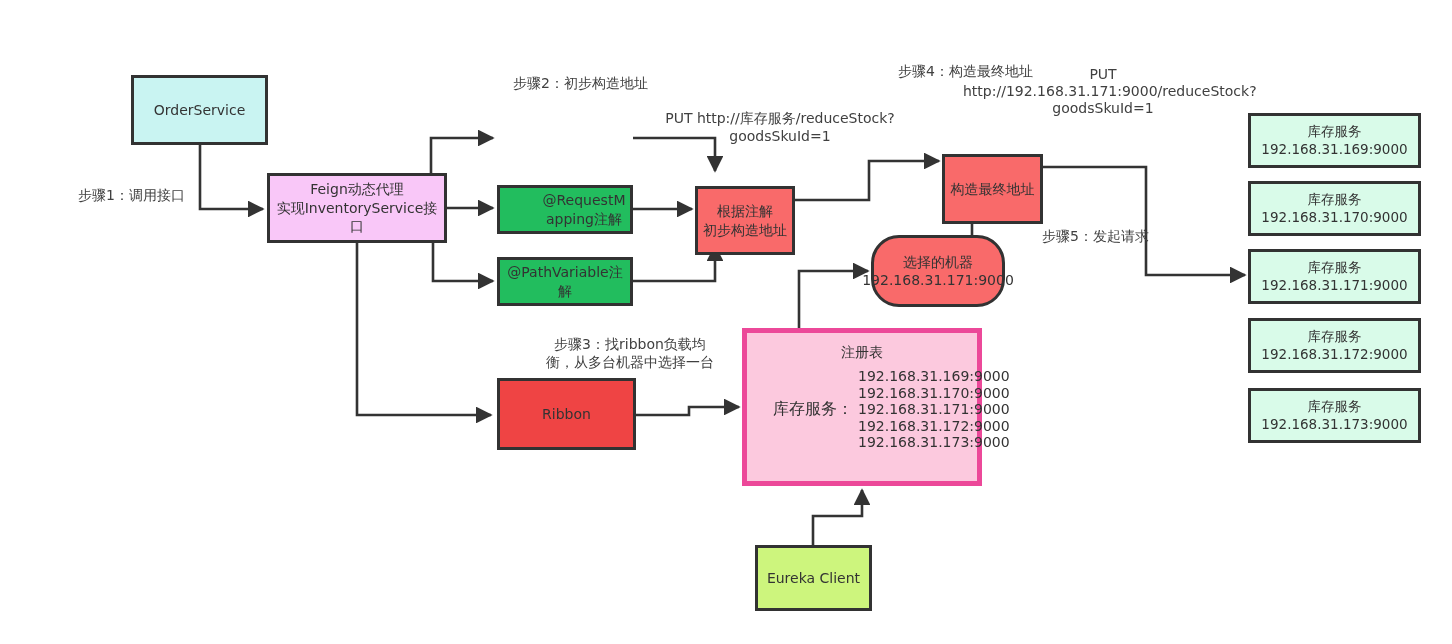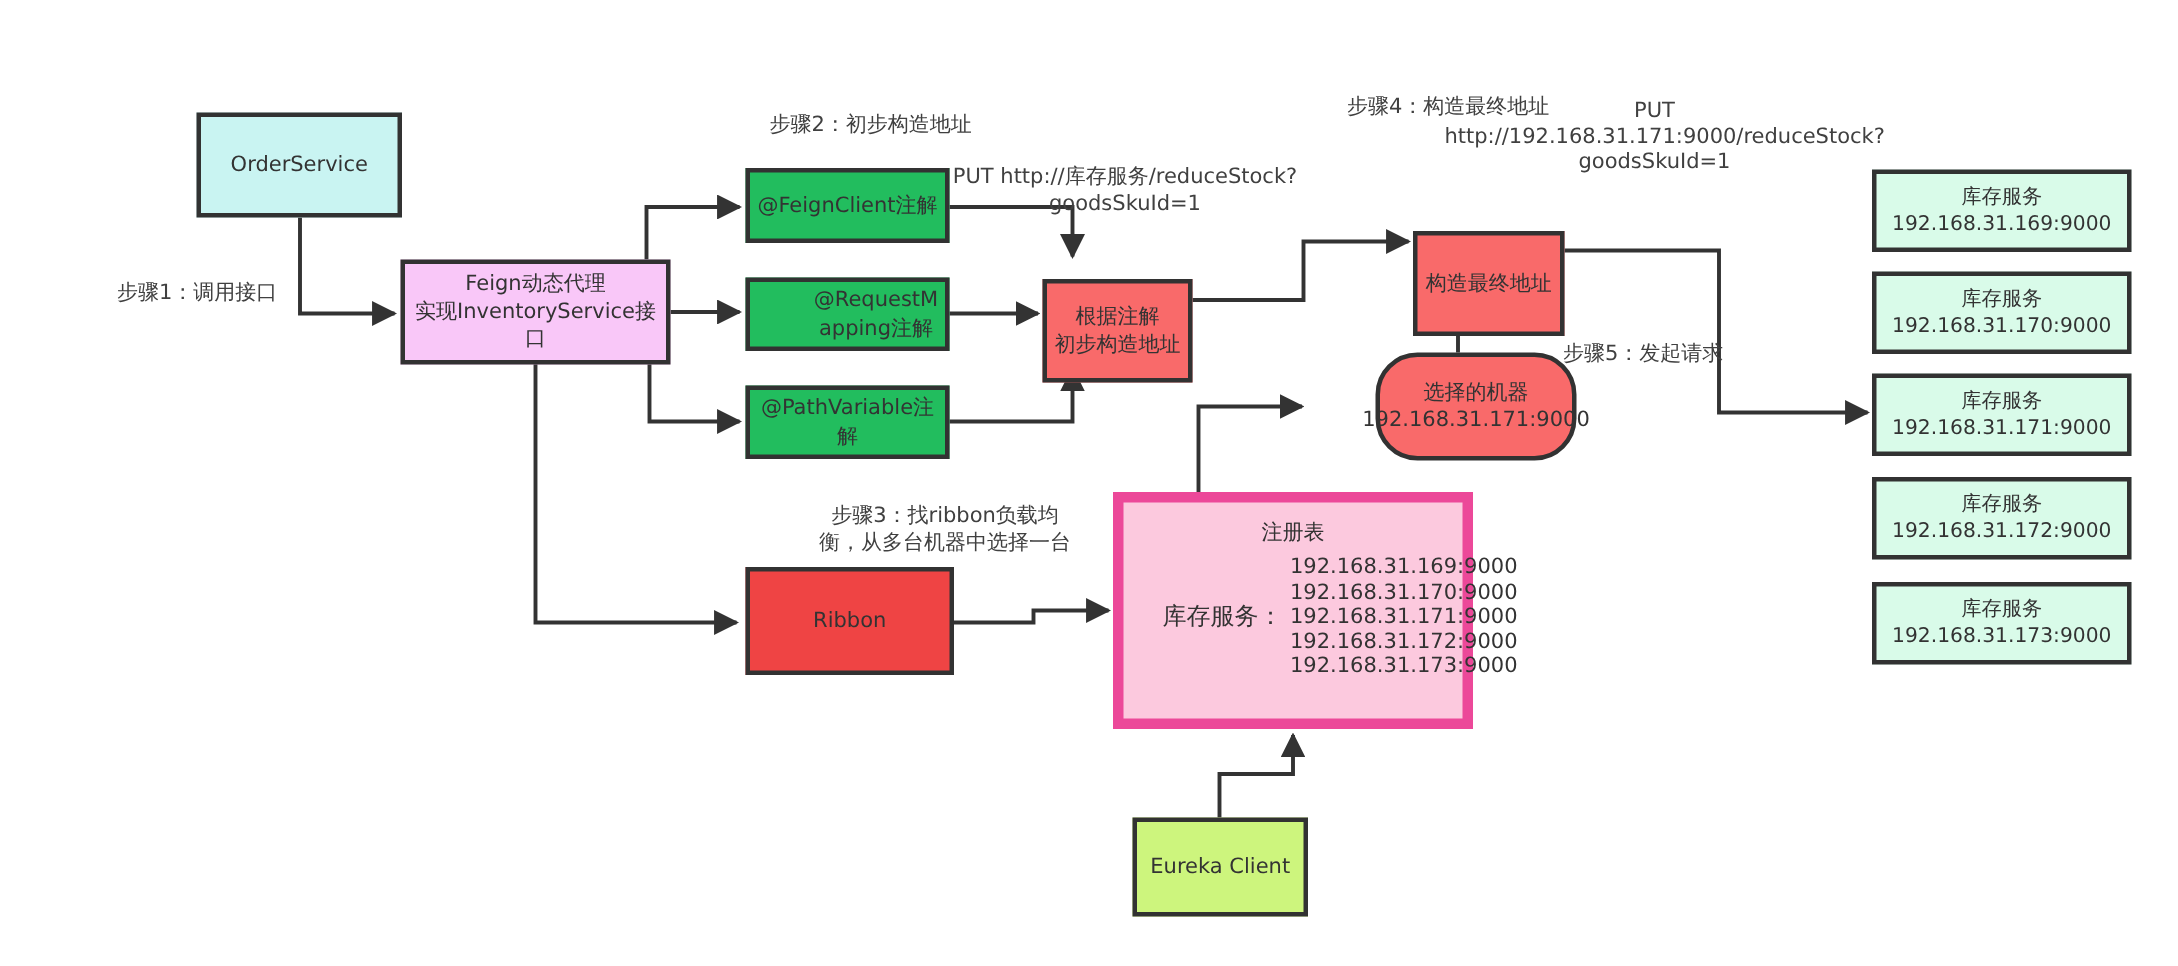--- a/index.html
+++ b/index.html
@@ -49,21 +49,21 @@
     color: #404040;
     white-space: pre-line;
     line-height: 1.3;
   }
   .lbl-center { text-align: center; }
 
   
   .registry {
     position: absolute;
     box-sizing: border-box;
-    border: 7px solid #ec4899;
+    border: 5px solid #ec4899;
     background: #fcc9de;
     color: #333333;
   }
   .registry-title {
     text-align: center;
     font-size: 14px;
     margin-top: 11px;
   }
   .registry-body {
     display: flex;
@@ -111,32 +111,31 @@
       <polyline points="636,415 689,415 689,407 739,407" marker-end="url(#ah)"></polyline>
       <polyline points="813,545 813,516 862,516 862,490" marker-end="url(#ah)"></polyline>
     </g>
   </svg>
 
   <div class="node node-cyan" style="left:131px; top:75px; width:137px; height:70px;">OrderService</div>
 
   <div class="node node-pink" style="left:267px; top:173px; width:180px; height:70px;">Feign动态代理
 实现InventoryService接口</div>
 
-  <div class="node node-green" style="left:497px; top:112px; width:136px; height:50px;">@FeignClient注解</div>
 
   <div class="node node-green" style="left:497px; top:185px; width:136px; height:49px;padding-left:40px;">@RequestMapping注解</div>
 
   <div class="node node-green" style="left:497px; top:257px; width:136px; height:49px;">@PathVariable注解</div>
 
   <div class="node node-red" style="left:695px; top:174px; width:100px; height:69px;margin-top:12px;">根据注解
 初步构造地址</div>
 
   <div class="node node-red" style="left:942px; top:126px; width:101px; height:70px;margin-top:28px;">构造最终地址</div>
 
-  <div class="node node-red" style="left:917px; top:235px; width:134px; height:72px;border-radius:28px;">选择的机器
+  <div class="node node-red" style="left:871px; top:235px; width:134px; height:72px;border-radius:28px;">选择的机器
 192.168.31.171:9000</div>
 
   <div class="node node-blue" style="left:497px; top:378px; width:139px; height:72px;">Ribbon</div>
 
   <div class="registry" style="left:742px; top:328px; width:240px; height:158px;">
     <div class="registry-title">注册表</div>
     <div class="registry-body">
       <div class="registry-service-label">库存服务：</div>
       <div class="registry-ip-list">
         <div>192.168.31.169:9000</div>
@@ -166,19 +165,19 @@
     <span><span class="mint-name">库存服务</span><span>192.168.31.173:9000</span></span>
   </div>
 
   <div class="lbl" style="left:78px; top:186px;">步骤1：调用接口</div>
   <div class="lbl" style="left:513px; top:74px;">步骤2：初步构造地址</div>
   <div class="lbl lbl-center" style="left:540px; top:335px; width:180px;">步骤3：找ribbon负载均
 衡，从多台机器中选择一台</div>
   <div class="lbl" style="left:898px; top:62px;">步骤4：构造最终地址</div>
   <div class="lbl" style="left:1042px; top:227px;">步骤5：发起请求</div>
 
-  <div class="lbl lbl-center" style="left:625px; top:109px; width:250px; line-height:18px;">PUT http://库存服务/reduceStock?
+  <div class="lbl lbl-center" style="left:655px; top:109px; width:250px; line-height:18px;">PUT http://库存服务/reduceStock?
 goodsSkuId=1</div>
   <div class="lbl lbl-center" style="left:963px; top:66px; width:280px; line-height:17px;">PUT
 http://192.168.31.171:9000/reduceStock?
 goodsSkuId=1</div>
 
 </div>
 
 </body></html>

